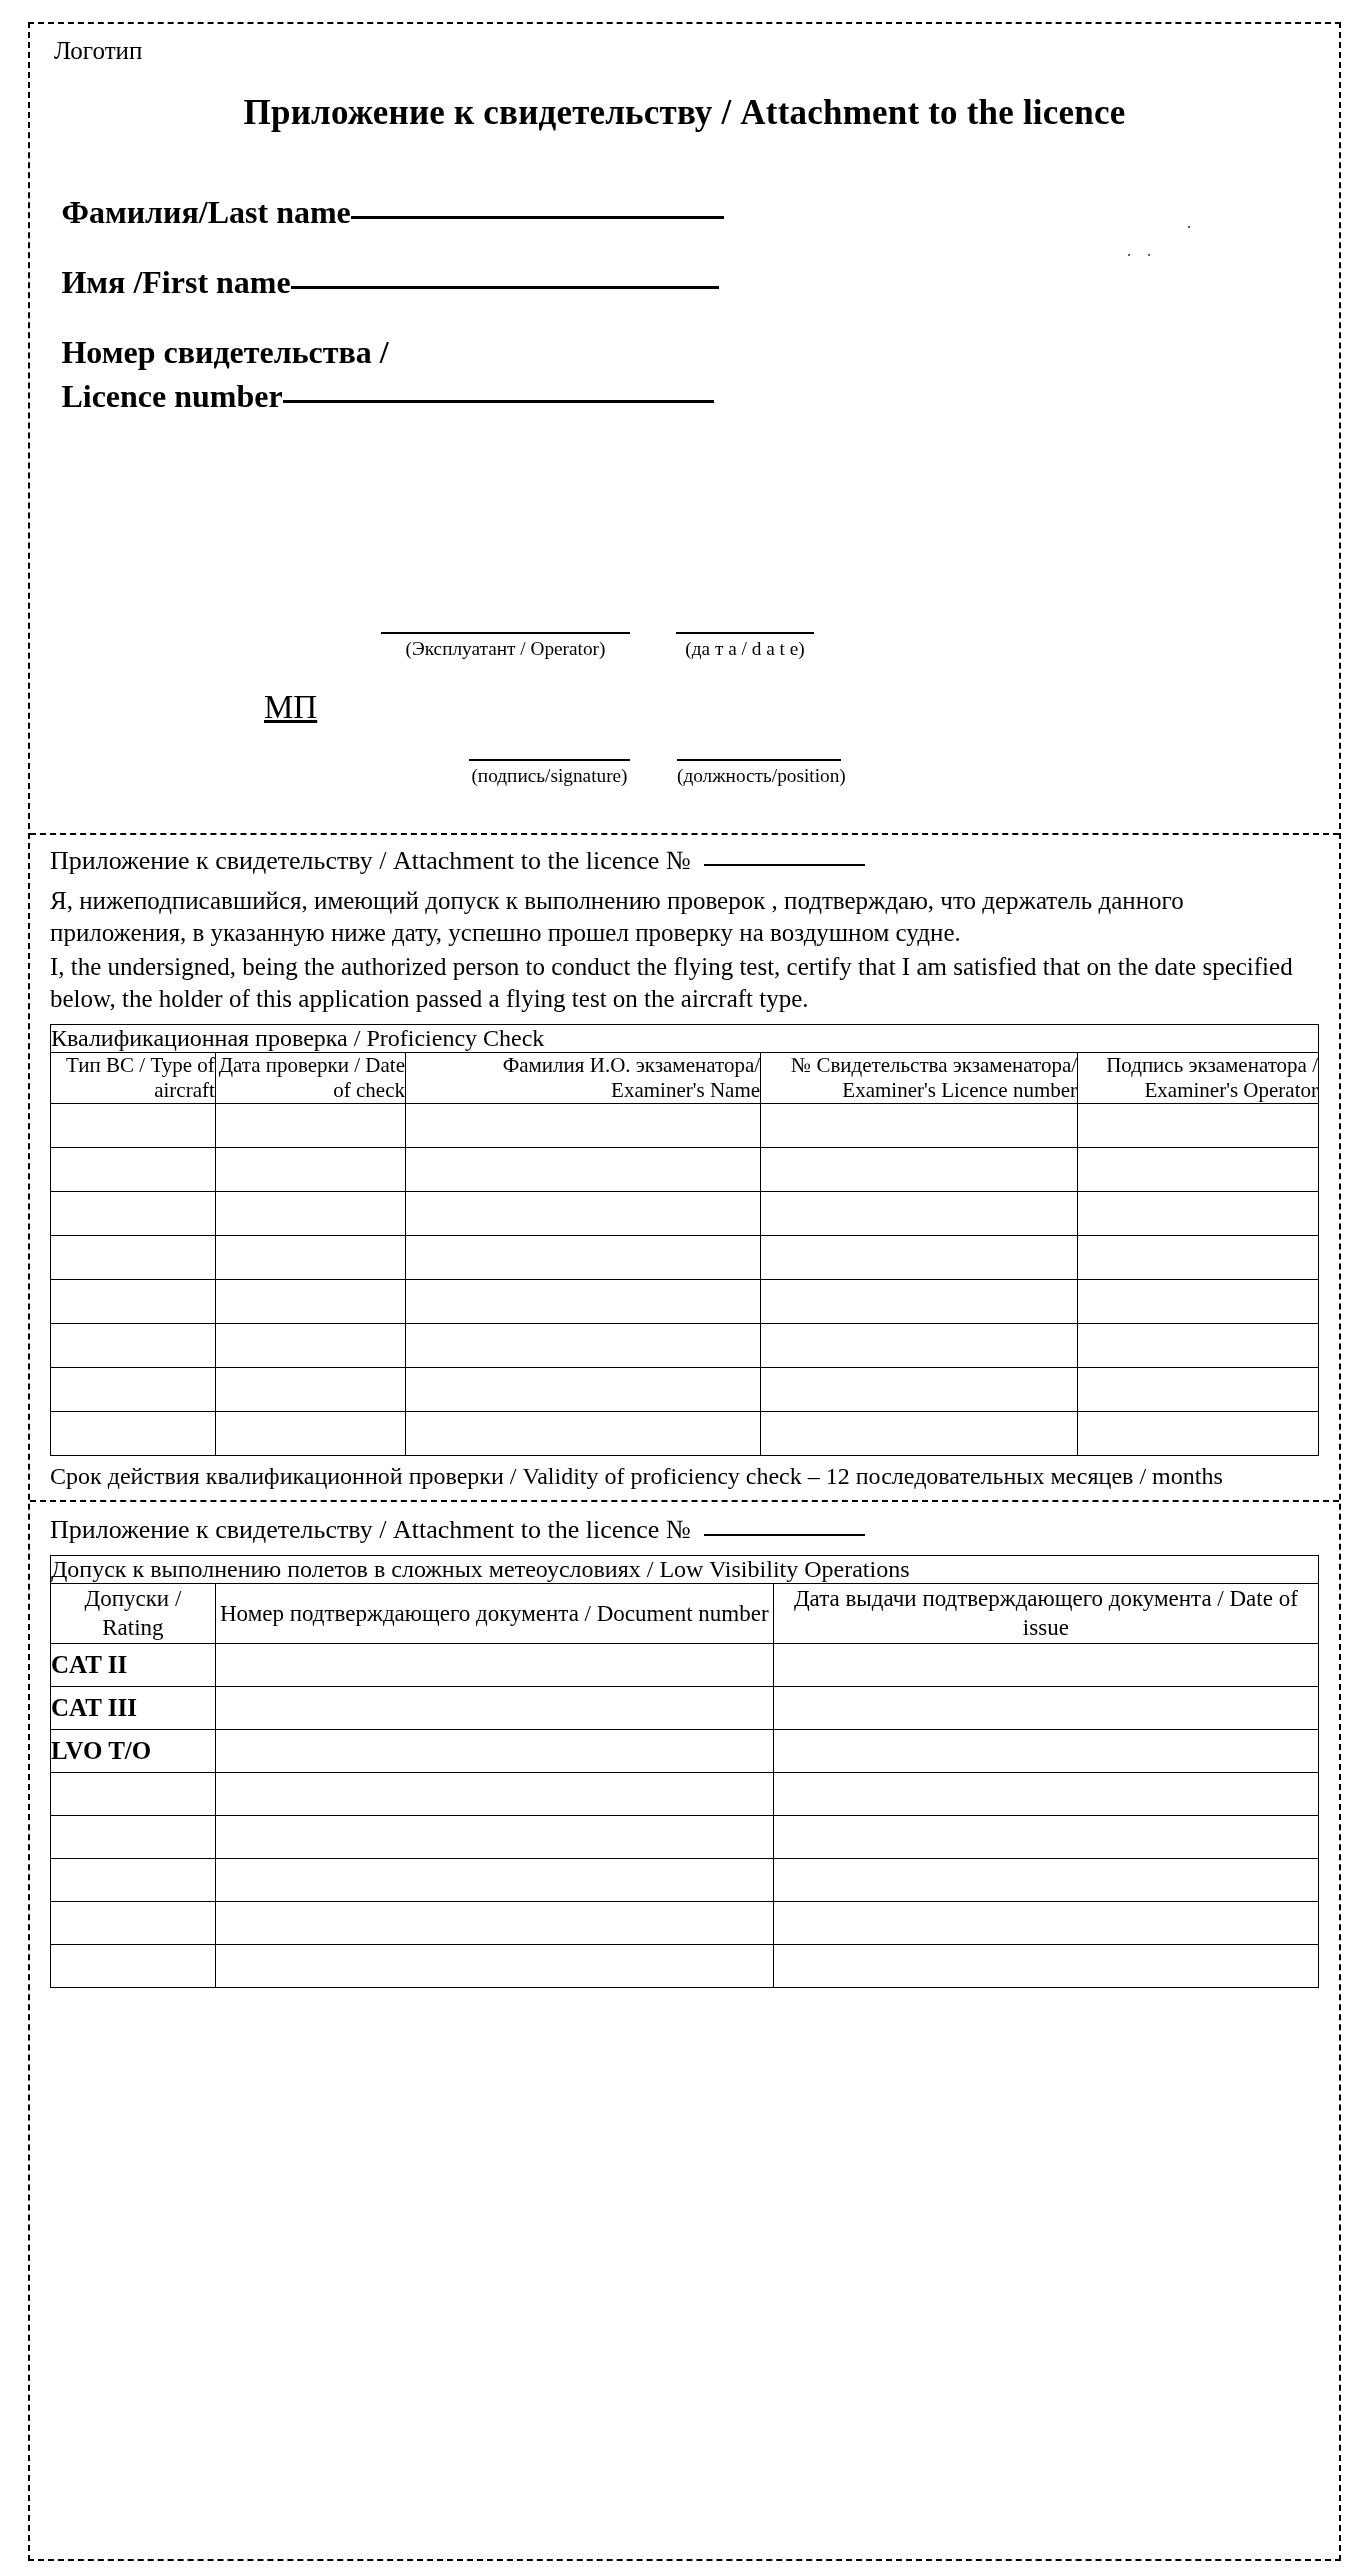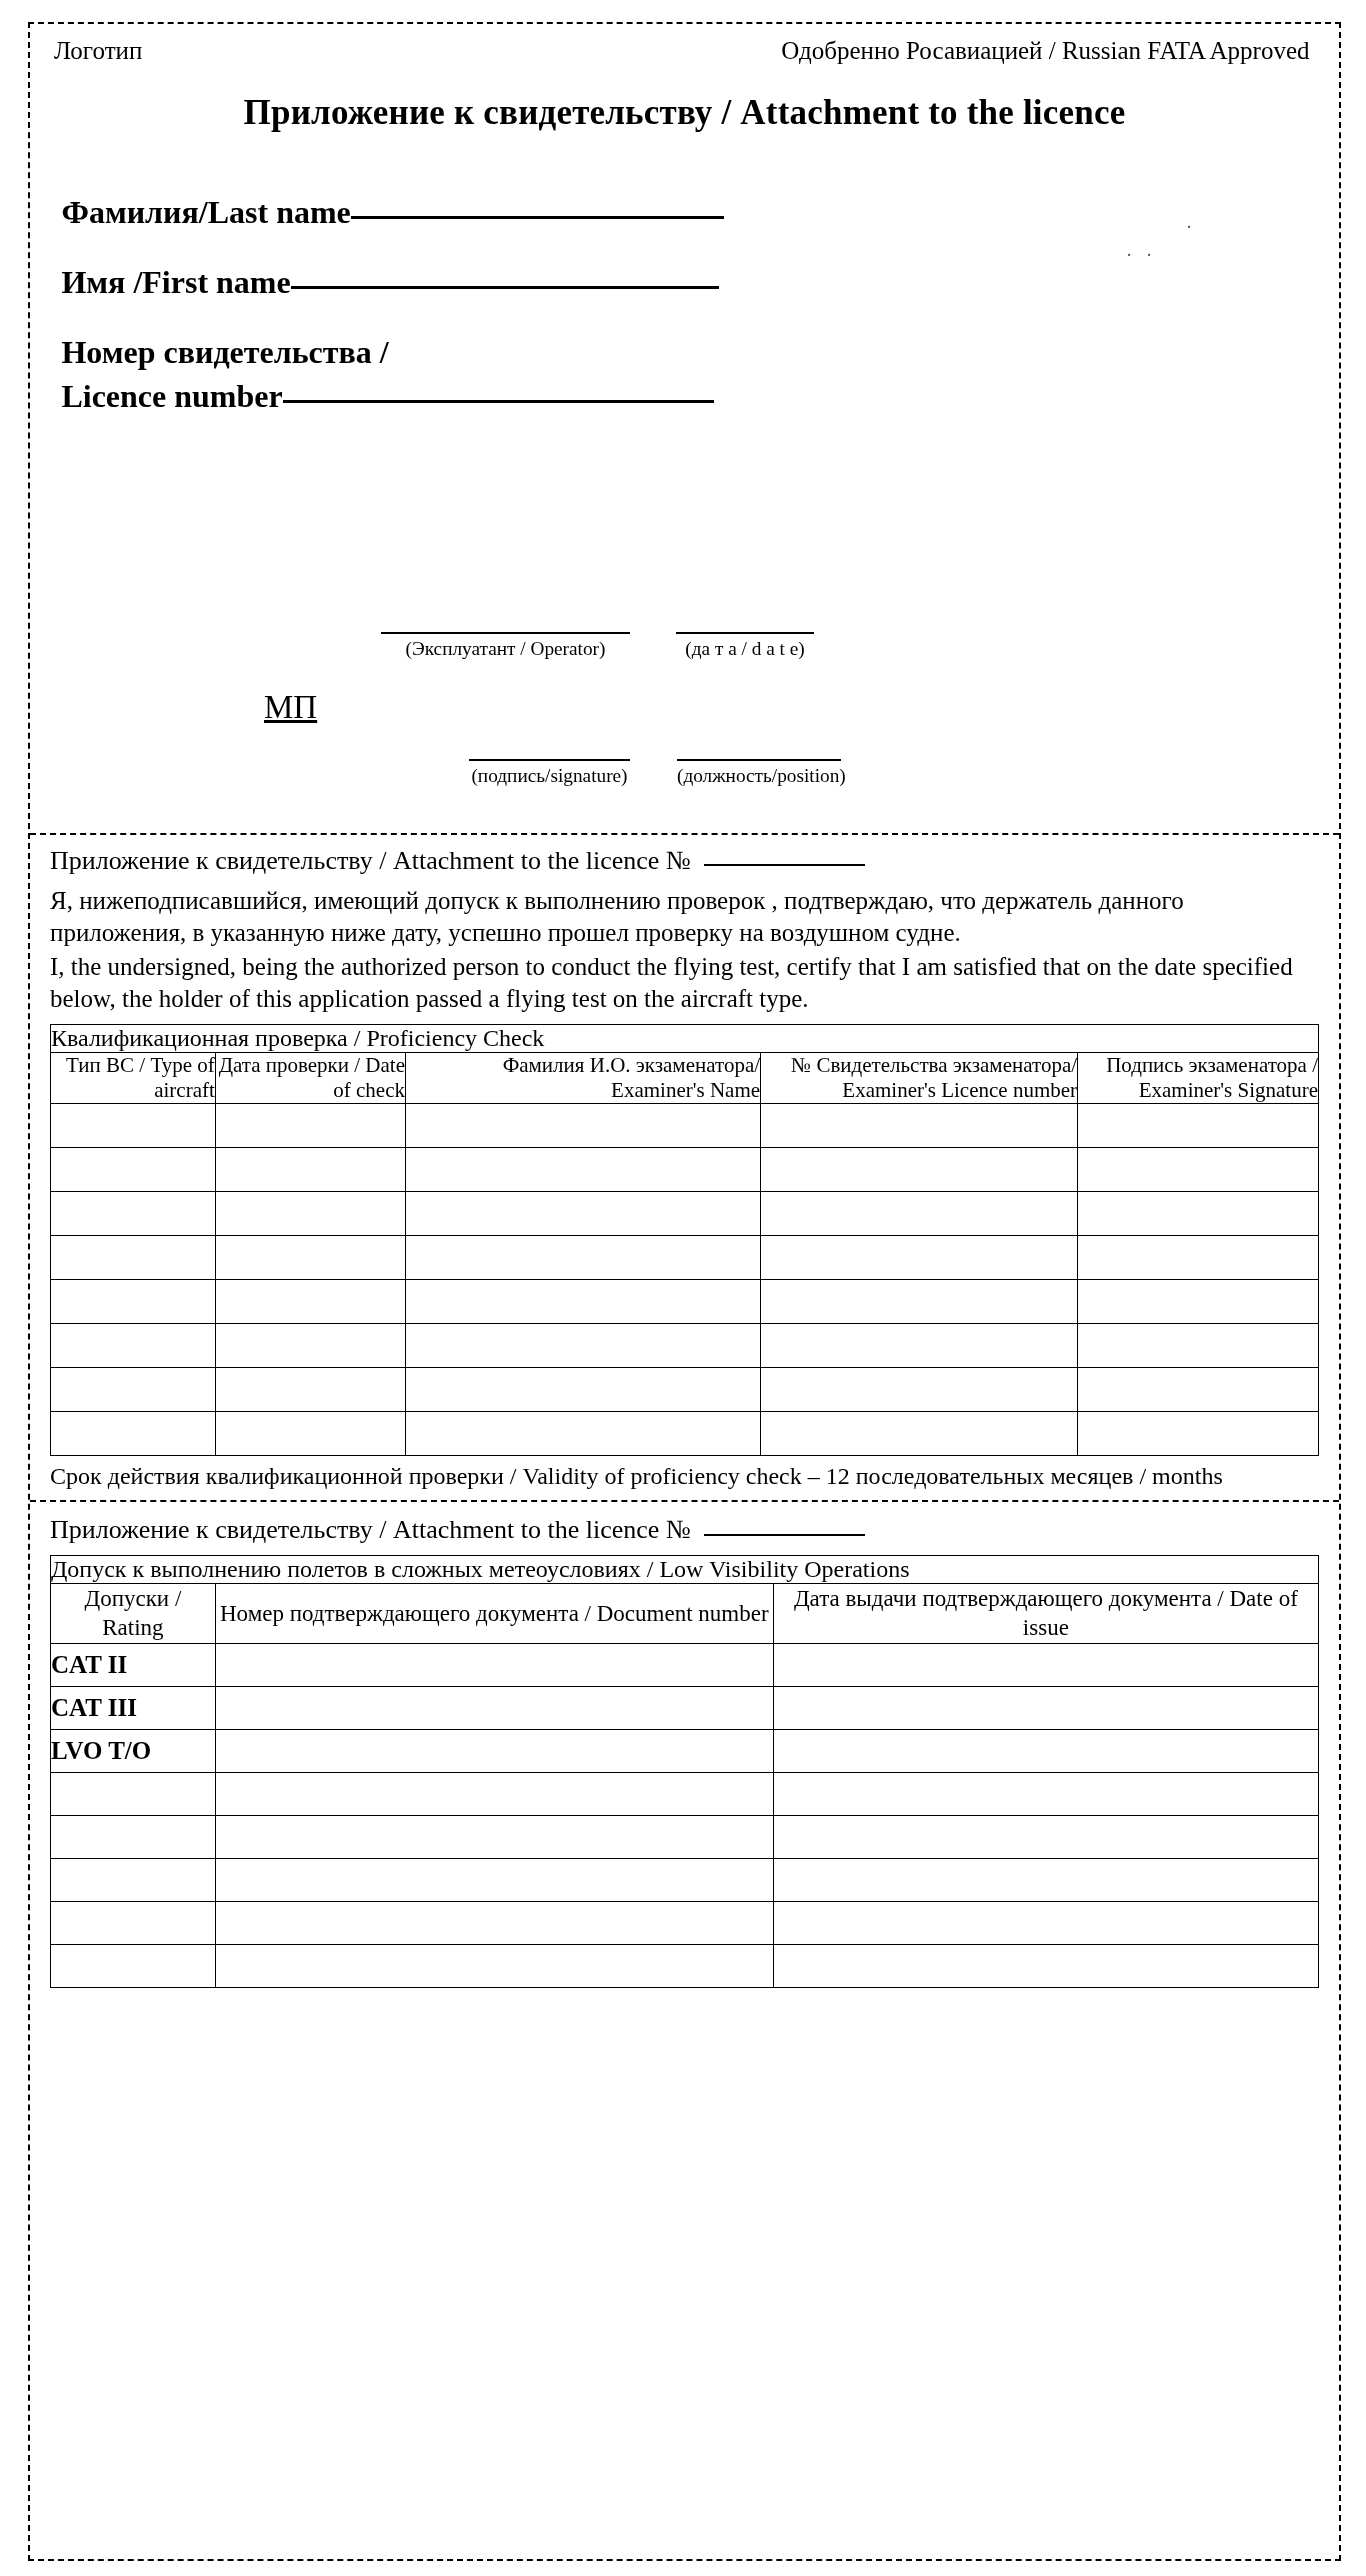--- a/index.html
+++ b/index.html
@@ -203,21 +203,20 @@
 </style>
 </head>
 <body>
 
 <div class="page">
 
   <div class="sec1">
 
     <div class="top-row">
       <div class="logo-text">Логотип</div>
-      <div class="approved-text">Одобренно Росавиацией / Russian FATA Approved</div>
     </div>
 
     <div class="doc-title">Приложение к свидетельству / Attachment to the licence</div>
 
     <div class="field-block">
 
       <div class="field-row">
         <span class="field-label">Фамилия/Last name</span>
         <span class="field-rule rule-lastname"></span>
       </div>
@@ -285,21 +284,21 @@
       </colgroup>
       <tbody>
         <tr>
           <td class="cap-cell" colspan="5">Квалификационная проверка / Proficiency Check</td>
         </tr>
         <tr>
           <th class="hdr-cell">Тип ВС / Type of aircraft</th>
           <th class="hdr-cell">Дата проверки / Date of check</th>
           <th class="hdr-cell">Фамилия И.О. экзаменатора/ Examiner's Name</th>
           <th class="hdr-cell">№ Свидетельства экзаменатора/ Examiner's Licence number</th>
-          <th class="hdr-cell">Подпись экзаменатора / Examiner's Signature</th>
+          <th class="hdr-cell">Подпись экзаменатора / Examiner's Operator</th>
         </tr>
       </tbody>
       <tbody id="proficiency-rows">
           <tr>
             <td class="row-cell"></td>
             <td class="row-cell"></td>
             <td class="row-cell"></td>
             <td class="row-cell"></td>
             <td class="row-cell"></td>
           </tr>

